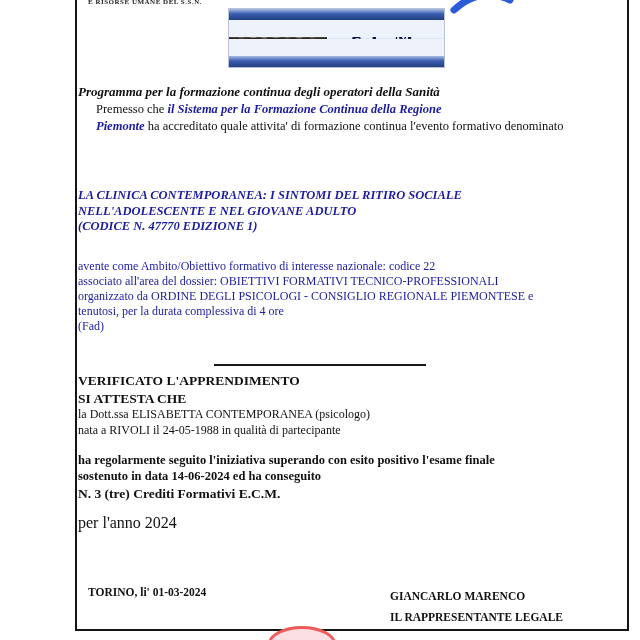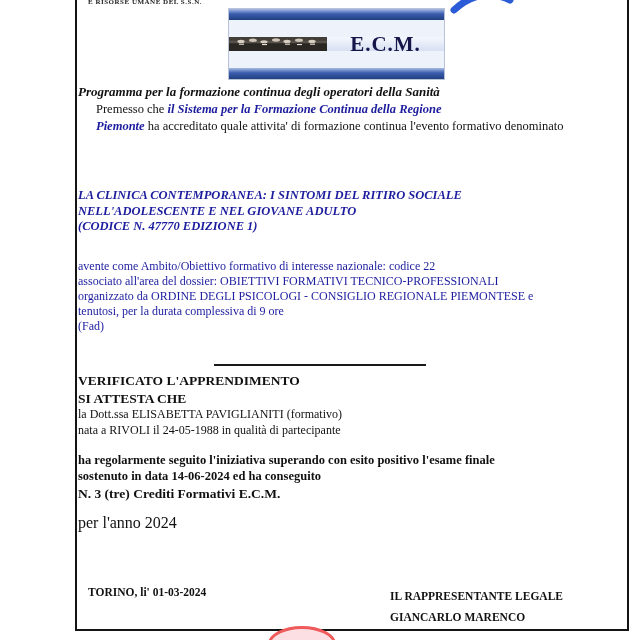--- a/index.html
+++ b/index.html
@@ -22,21 +22,21 @@
   .ministry-partial{
     position:absolute; left:88px; top:-2px;
     font-size:7px; font-weight:bold; letter-spacing:.5px; color:#222;
     white-space:nowrap;
   }
   .swoosh{
     position:absolute; left:450px; top:-6px;
   }
   
   .ecm-banner{
-    position:absolute; left:228px; top:8px; width:217px; height:72px;
+    position:absolute; left:228px; top:8px; width:217px; height:60px;
     border:1px solid #b9c2d6; box-sizing:border-box;
     display:flex; flex-direction:column;
     background:#eef2fa;
     gap:17px;
   }
   .ecm-bar{
     height:11px; width:100%;
     background:linear-gradient(180deg,#a8bce4 0%, #3a5cae 45%, #20407f 100%);
   }
   .ecm-mid{
@@ -137,49 +137,49 @@
     <div class="course-title">
       <span class="line">LA CLINICA CONTEMPORANEA: I SINTOMI DEL RITIRO SOCIALE</span>
       <span class="line">NELL'ADOLESCENTE E NEL GIOVANE ADULTO</span>
       <span class="line">(CODICE N. 47770 EDIZIONE 1)</span>
     </div>
 
     <div class="details">
       <span class="line">avente come Ambito/Obiettivo formativo di interesse nazionale: codice 22</span>
       <span class="line">associato all'area del dossier: OBIETTIVI FORMATIVI TECNICO-PROFESSIONALI</span>
       <span class="line">organizzato da ORDINE DEGLI PSICOLOGI - CONSIGLIO REGIONALE PIEMONTESE e</span>
-      <span class="line">tenutosi, per la durata complessiva di 9 ore</span>
+      <span class="line">tenutosi, per la durata complessiva di 4 ore</span>
       <span class="line">(Fad)</span>
     </div>
 
     <div class="divider"></div>
 
     <div class="verification">
       <span class="line">VERIFICATO L'APPRENDIMENTO</span>
       <span class="line">SI ATTESTA CHE</span>
     </div>
 
     <div class="attendee">
-      <span class="line">la Dott.ssa ELISABETTA PAVIGLIANITI (formativo)</span>
+      <span class="line">la Dott.ssa ELISABETTA CONTEMPORANEA (psicologo)</span>
       <span class="line">nata a RIVOLI il 24-05-1988 in qualità di partecipante</span>
     </div>
 
     <div class="result">
       <span class="line">ha regolarmente seguito l'iniziativa superando con esito positivo l'esame finale</span>
       <span class="line">sostenuto in data 14-06-2024 ed ha conseguito</span>
     </div>
 
     <div class="credits">N. 3 (tre) Crediti Formativi E.C.M.</div>
 
     <div class="year">per l'anno 2024</div>
 
   </div>
 
   <div class="place-date">TORINO, li' 01-03-2024</div>
 
   <div class="legal-rep">
+    <span>GIANCARLO MARENCO</span>
     <span>IL RAPPRESENTANTE LEGALE</span>
-    <span>GIANCARLO MARENCO</span>
   </div>
 
   <div class="stamp"></div>
 
 </div>
 
 </body></html>

